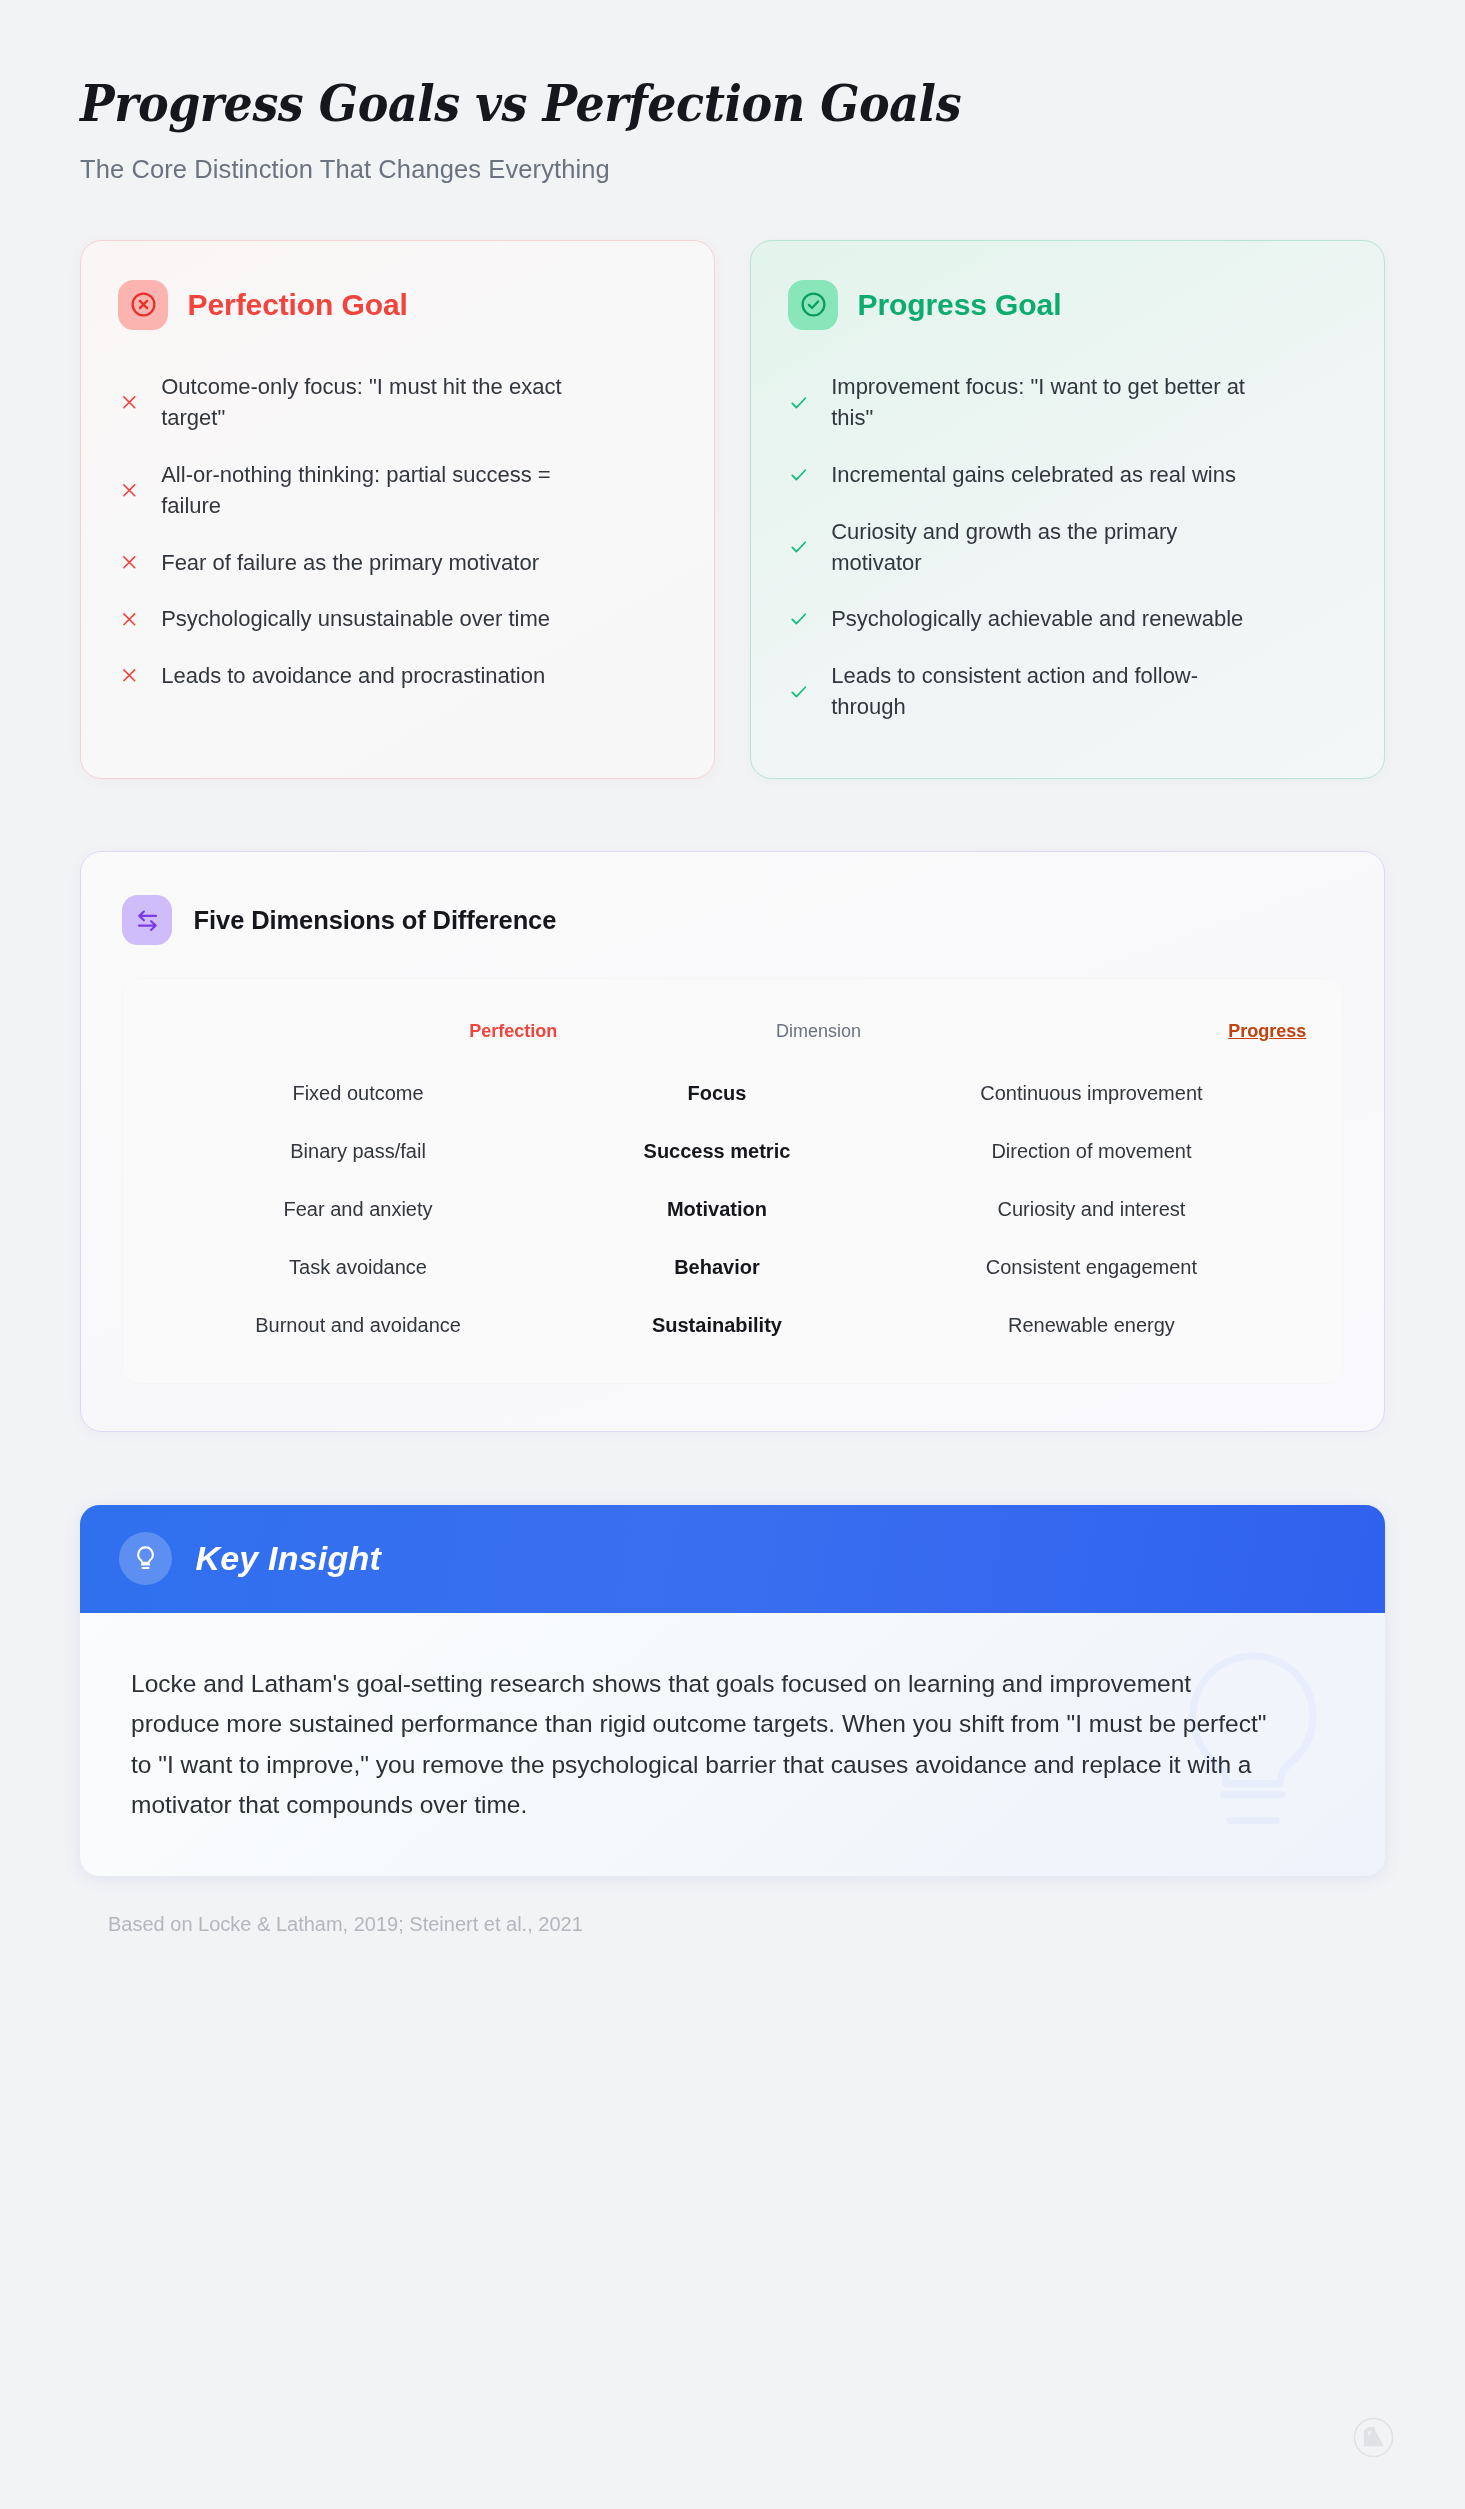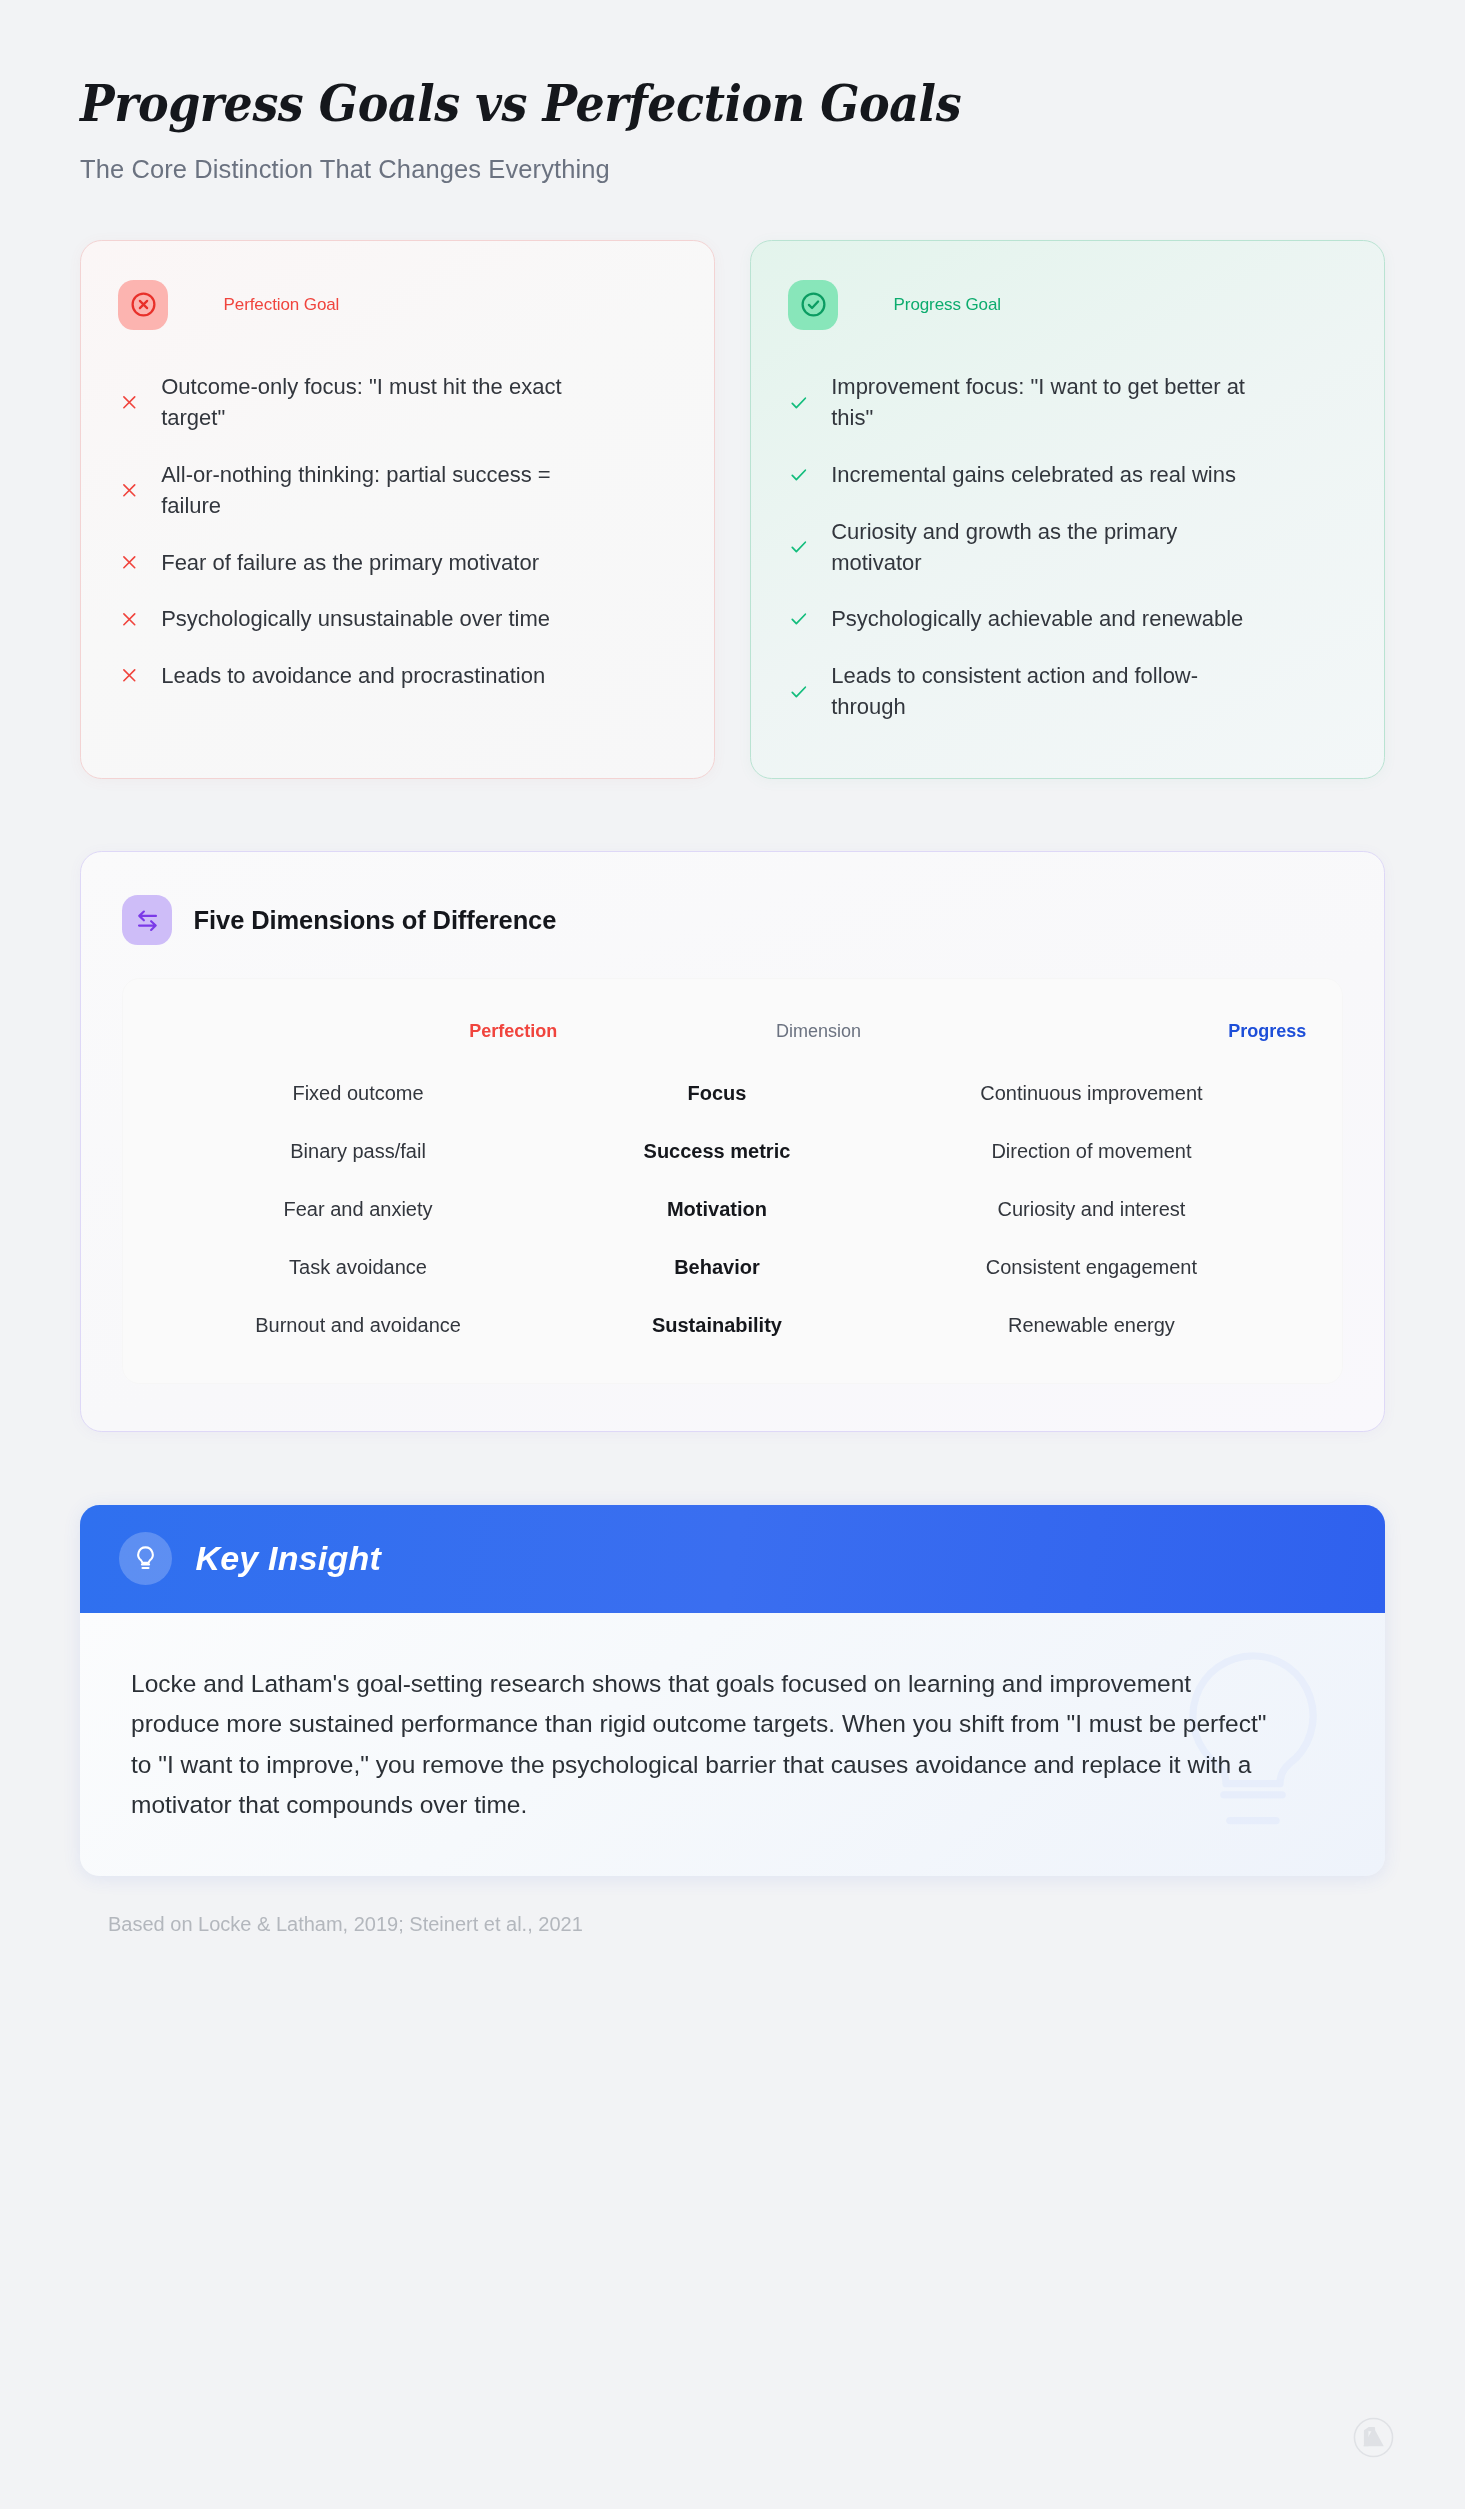--- a/index.html
+++ b/index.html
@@ -88,24 +88,23 @@
     display: flex;
     align-items: center;
     justify-content: center;
     flex: 0 0 auto;
   }
   .badge-red   { background: #fcb4b0; }
   .badge-green { background: #88e6ba; }
   .badge-purple{ background: #cebdf8; }
 
   .card-title {
-    font-size: 17px;
-    font-weight: 400;
+    font-size: 30px;
+    font-weight: 700;
     letter-spacing: -0.1px;
-    margin-left: 36px;
   }
   .title-red   { color: #f0443d; }
   .title-green { color: #0dac6e; }
 
   .bullets { list-style: none; }
 
   .bullet {
     display: flex;
     align-items: center;
     gap: 21.6px;
@@ -163,21 +162,21 @@
   th, td {
     text-align: center;
     padding: 17.6px 7.8px;
     font-size: 20px;
     font-weight: 400;
   }
 
   th { font-size: 18px; font-weight: 700; padding-bottom: 21.6px; text-align: right; }
   .th-perfection { color: #f0443d; }
   .th-dimension  { color: #6b7280; font-weight: 400; }
-  .th-progress   { color: #1d4ed8; }
+  .th-progress   { color: #c2410c; text-decoration: underline; }
 
   .cell-side { color: #32363d; }
   .cell-mid  { color: #15171c; font-weight: 700; }
 
   
   .insight {
     margin: 73px 80px 0 80px;
     border-radius: 19.6px;
     overflow: hidden;
     box-shadow: 0 2.9px 17.6px rgba(60,100,220,0.10);

